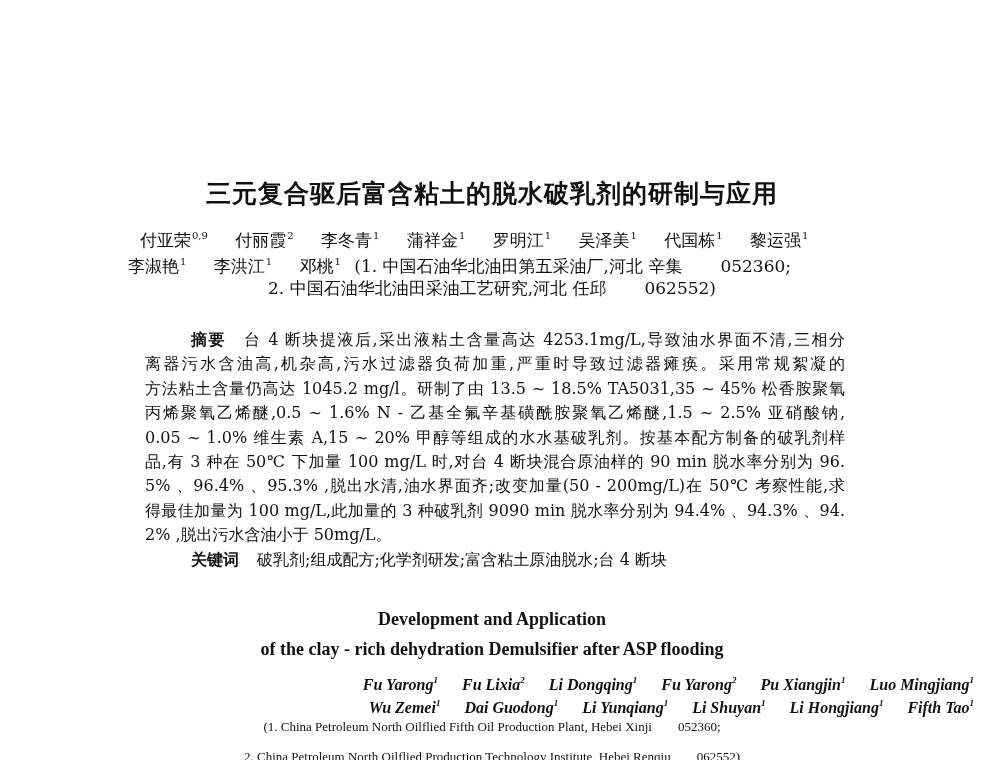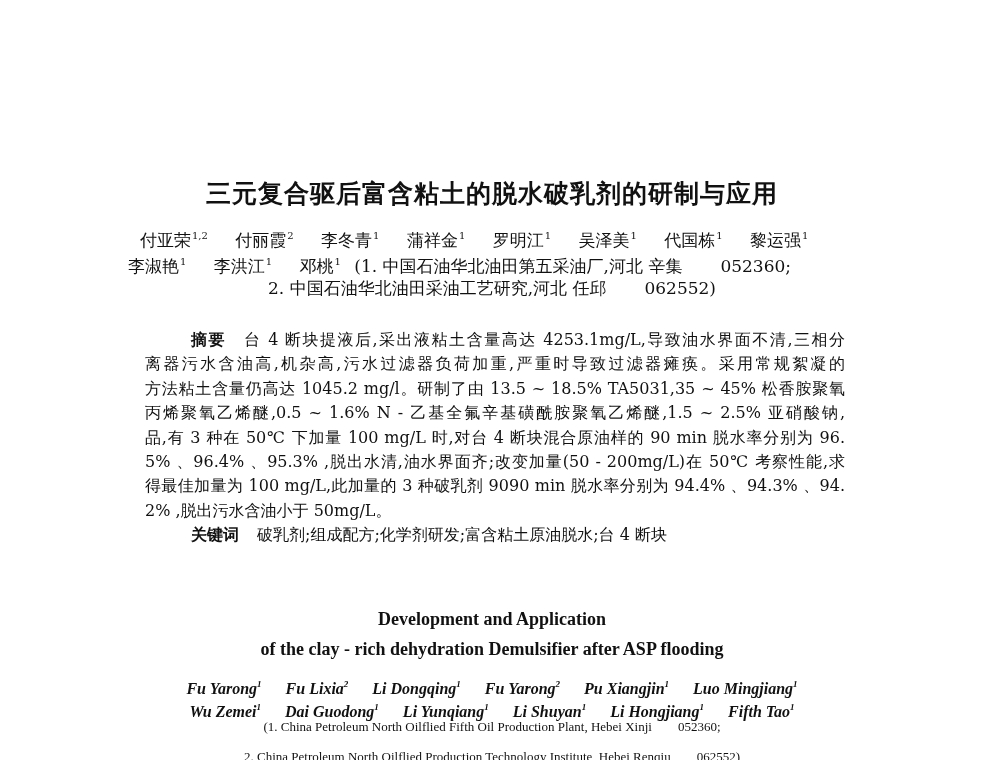--- a/index.html
+++ b/index.html
@@ -58,21 +58,22 @@
       line-height: 30px;
     }
     .en-title-1 { top: 604px; }
     .en-title-2 { top: 634px; }
 
     .en-authors {
       font-family: "Liberation Serif", "DejaVu Serif", serif;
       font-style: italic;
       font-weight: bold;
       font-size: 16px;
-      line-height: 29px;
+      line-height: 20px;
+      text-align: right;
     }
     .en-authors-1 { top: 670px; }
     .en-authors-2 { top: 693px; }
     .en-author { display: inline-block; margin: 0 10px; }
     .en-author sup { font-size: 9px; vertical-align: 7px; }
 
     .en-affil {
       font-family: "Liberation Serif", "DejaVu Serif", serif;
       font-size: 13px;
       line-height: 22px;
@@ -80,21 +81,21 @@
     .en-affil-1 { top: 716px; }
     .en-affil-2 { top: 738px; margin-top: 8px; }
     .code-gap { display: inline-block; width: 26px; }
   </style>
 </head>
 <body>
 
 <div class="abs center cn-title">三元复合驱后富含粘土的脱水破乳剂的研制与应用</div>
 
 <div class="abs cn-line cn-authors-1">
-  <span class="author"><span>付亚荣</span><sup>1,2</sup></span>
+  <span class="author"><span>付亚荣</span><sup>0,9</sup></span>
   <span class="author"><span>付丽霞</span><sup>2</sup></span>
   <span class="author"><span>李冬青</span><sup>1</sup></span>
   <span class="author"><span>蒲祥金</span><sup>1</sup></span>
   <span class="author"><span>罗明江</span><sup>1</sup></span>
   <span class="author"><span>吴泽美</span><sup>1</sup></span>
   <span class="author"><span>代国栋</span><sup>1</sup></span>
   <span class="author"><span>黎运强</span><sup>1</sup></span>
 </div>
 
 <div class="abs cn-line cn-authors-2">
@@ -104,20 +105,21 @@
   <span class="affil-inline"><span>(1. 中国石油华北油田第五采油厂,河北 辛集</span><span class="gap-code"></span><span>052360;</span></span>
 </div>
 
 <div class="abs center cn-line cn-affil-2"><span>2. 中国石油华北油田采油工艺研究,河北 任邱</span><span class="gap-code"></span><span>062552)</span></div>
 
 <div class="abstract">
   <div class="row indent"><span class="lbl">摘要</span><span>台 4 断块提液后,采出液粘土含量高达 4253.1mg/L,导致油水界面不清,三相分</span></div>
   <div class="row">离器污水含油高,机杂高,污水过滤器负荷加重,严重时导致过滤器瘫痪。采用常规絮凝的</div>
   <div class="row">方法粘土含量仍高达 1045.2 mg/l。研制了由 13.5 ~ 18.5% TA5031,35 ~ 45% 松香胺聚氧</div>
   <div class="row">丙烯聚氧乙烯醚,0.5 ~ 1.6% N - 乙基全氟辛基磺酰胺聚氧乙烯醚,1.5 ~ 2.5% 亚硝酸钠,</div>
+  <div class="row">0.05 ~ 1.0% 维生素 A,15 ~ 20% 甲醇等组成的水水基破乳剂。按基本配方制备的破乳剂样</div>
   <div class="row">品,有 3 种在 50℃ 下加量 100 mg/L 时,对台 4 断块混合原油样的 90 min 脱水率分别为 96.</div>
   <div class="row">5% 、96.4% 、95.3% ,脱出水清,油水界面齐;改变加量(50 - 200mg/L)在 50℃ 考察性能,求</div>
   <div class="row">得最佳加量为 100 mg/L,此加量的 3 种破乳剂 9090 min 脱水率分别为 94.4% 、94.3% 、94.</div>
   <div class="row last">2% ,脱出污水含油小于 50mg/L。</div>
   <div class="row last indent"><span class="lbl">关键词</span><span>破乳剂;组成配方;化学剂研发;富含粘土原油脱水;台 4 断块</span></div>
 </div>
 
 <div class="abs center en-title en-title-1">Development and Application</div>
 <div class="abs center en-title en-title-2">of the clay - rich dehydration Demulsifier after ASP flooding</div>
 

